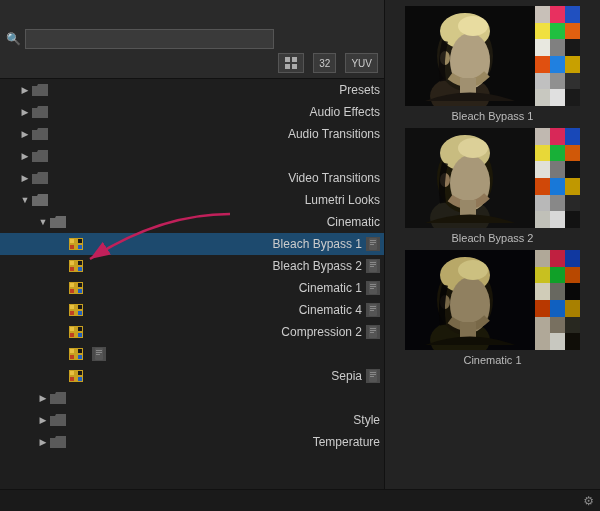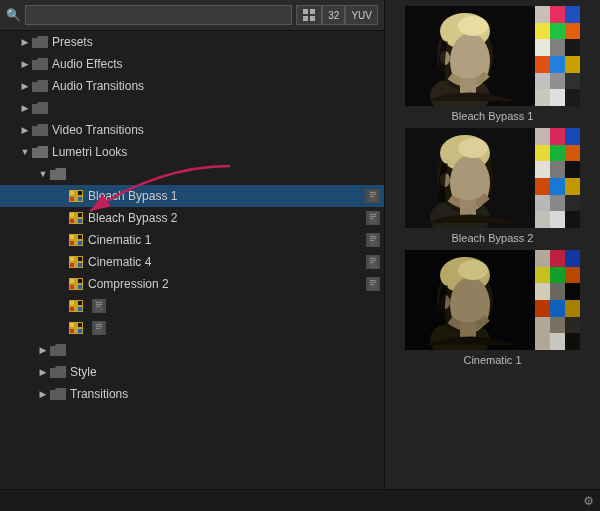--- a/index.html
+++ b/index.html
@@ -45,22 +45,23 @@
       border: 1px solid #555;
       color: #ccc;
       padding: 2px 6px;
       font-size: 11px;
       outline: none;
       height: 20px;
     }
 
     .toolbar-icons {
       display: flex;
-      gap: 0;
+      gap: 9px;
       align-items: flex-end;
+      margin-top: 48px;
     }
 
     .toolbar-btn {
       background: #3a3a3a;
       border: 1px solid #555;
       color: #ccc;
       padding: 1px 5px;
       font-size: 10px;
       cursor: pointer;
       height: 20px;
@@ -127,20 +128,21 @@
       margin-right: 4px;
       flex-shrink: 0;
       display: flex;
       align-items: center;
       justify-content: center;
     }
 
     .item-label {
       flex: 1;
       font-size: 12px;
+      text-align: right;
     }
 
     .item-badge {
       width: 14px;
       height: 14px;
       background: #4a4a4a;
       margin-left: 4px;
       display: flex;
       align-items: center;
       justify-content: center;
@@ -315,20 +317,21 @@
         <span class="item-label">Lumetri Looks</span>
       </div>
 
       <div class="tree-item indent-2">
         <span class="arrow">▼</span>
         <span class="folder-icon">
           <svg viewBox="0 0 16 12">
               <path d="M0,2 L5,2 L6,0 L16,0 L16,12 L0,12 Z" fill="#6a6a6a"></path>
             </svg>
         </span>
+        <span class="item-label">Cinematic</span>
       </div>
 
       <div class="tree-item indent-3 selected">
         <span class="arrow" style="opacity:0;">▶</span>
         <span class="item-icon">
           <svg width="14" height="12" viewBox="0 0 14 12">
             <rect x="0" y="0" width="14" height="12" fill="#c8a020"></rect>
             <rect x="1" y="1" width="4" height="4" fill="#e8c040"></rect>
             <rect x="9" y="1" width="4" height="4" fill="#181818"></rect>
             <rect x="1" y="7" width="4" height="4" fill="#c04020"></rect>
@@ -460,20 +463,21 @@
         <span class="arrow" style="opacity:0;">▶</span>
         <span class="item-icon">
           <svg width="14" height="12" viewBox="0 0 14 12">
             <rect x="0" y="0" width="14" height="12" fill="#c8a020"></rect>
             <rect x="1" y="1" width="4" height="4" fill="#e8c040"></rect>
             <rect x="9" y="1" width="4" height="4" fill="#181818"></rect>
             <rect x="1" y="7" width="4" height="4" fill="#c04020"></rect>
             <rect x="9" y="7" width="4" height="4" fill="#2060c0"></rect>
           </svg>
         </span>
+        <span class="item-label">Sepia</span>
         <span class="item-badge">
           <svg width="10" height="12" viewBox="0 0 10 12">
               <rect x="1" y="0" width="8" height="12" fill="#555" rx="1"></rect>
               <rect x="2" y="2" width="6" height="1" fill="#888"></rect>
               <rect x="2" y="4" width="6" height="1" fill="#888"></rect>
               <rect x="2" y="6" width="4" height="1" fill="#888"></rect>
             </svg>
         </span>
       </div>
 
@@ -496,21 +500,21 @@
         <span class="item-label">Style</span>
       </div>
 
       <div class="tree-item indent-2">
         <span class="arrow">▶</span>
         <span class="folder-icon">
           <svg viewBox="0 0 16 12">
               <path d="M0,2 L5,2 L6,0 L16,0 L16,12 L0,12 Z" fill="#5a5a5a"></path>
             </svg>
         </span>
-        <span class="item-label">Transitions</span>
+        <span class="item-label">Temperature</span>
       </div>
 
       <div style="position:absolute; top:130px; left:40px; pointer-events:none;">
         <svg width="200" height="70" viewBox="0 0 200 70">
           <defs>
             <marker id="arrowhead" markerWidth="8" markerHeight="6" refX="8" refY="3" orient="auto">
               <polygon points="0 0, 8 3, 0 6" fill="#c0205a"></polygon>
             </marker>
           </defs>
           <path d="M 190,5 Q 120,5 50,50" stroke="#c0205a" stroke-width="2.5" fill="none" marker-end="url(#arrowhead)"></path>

